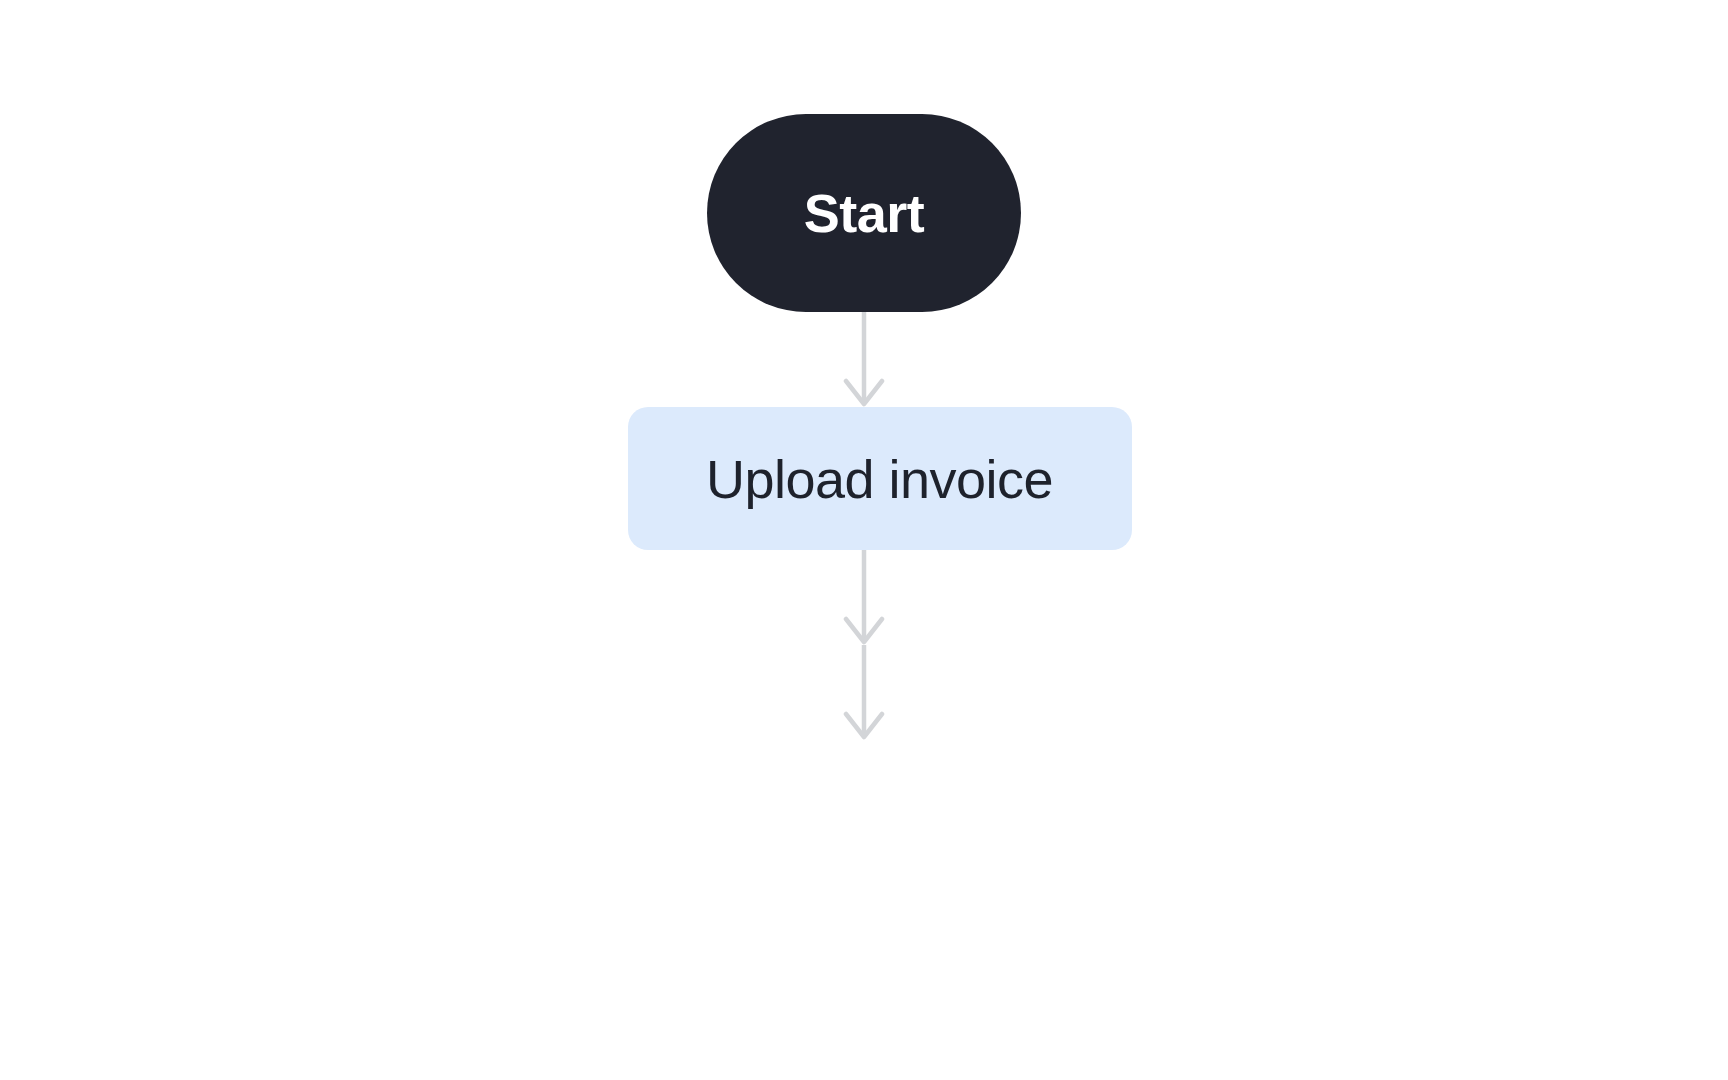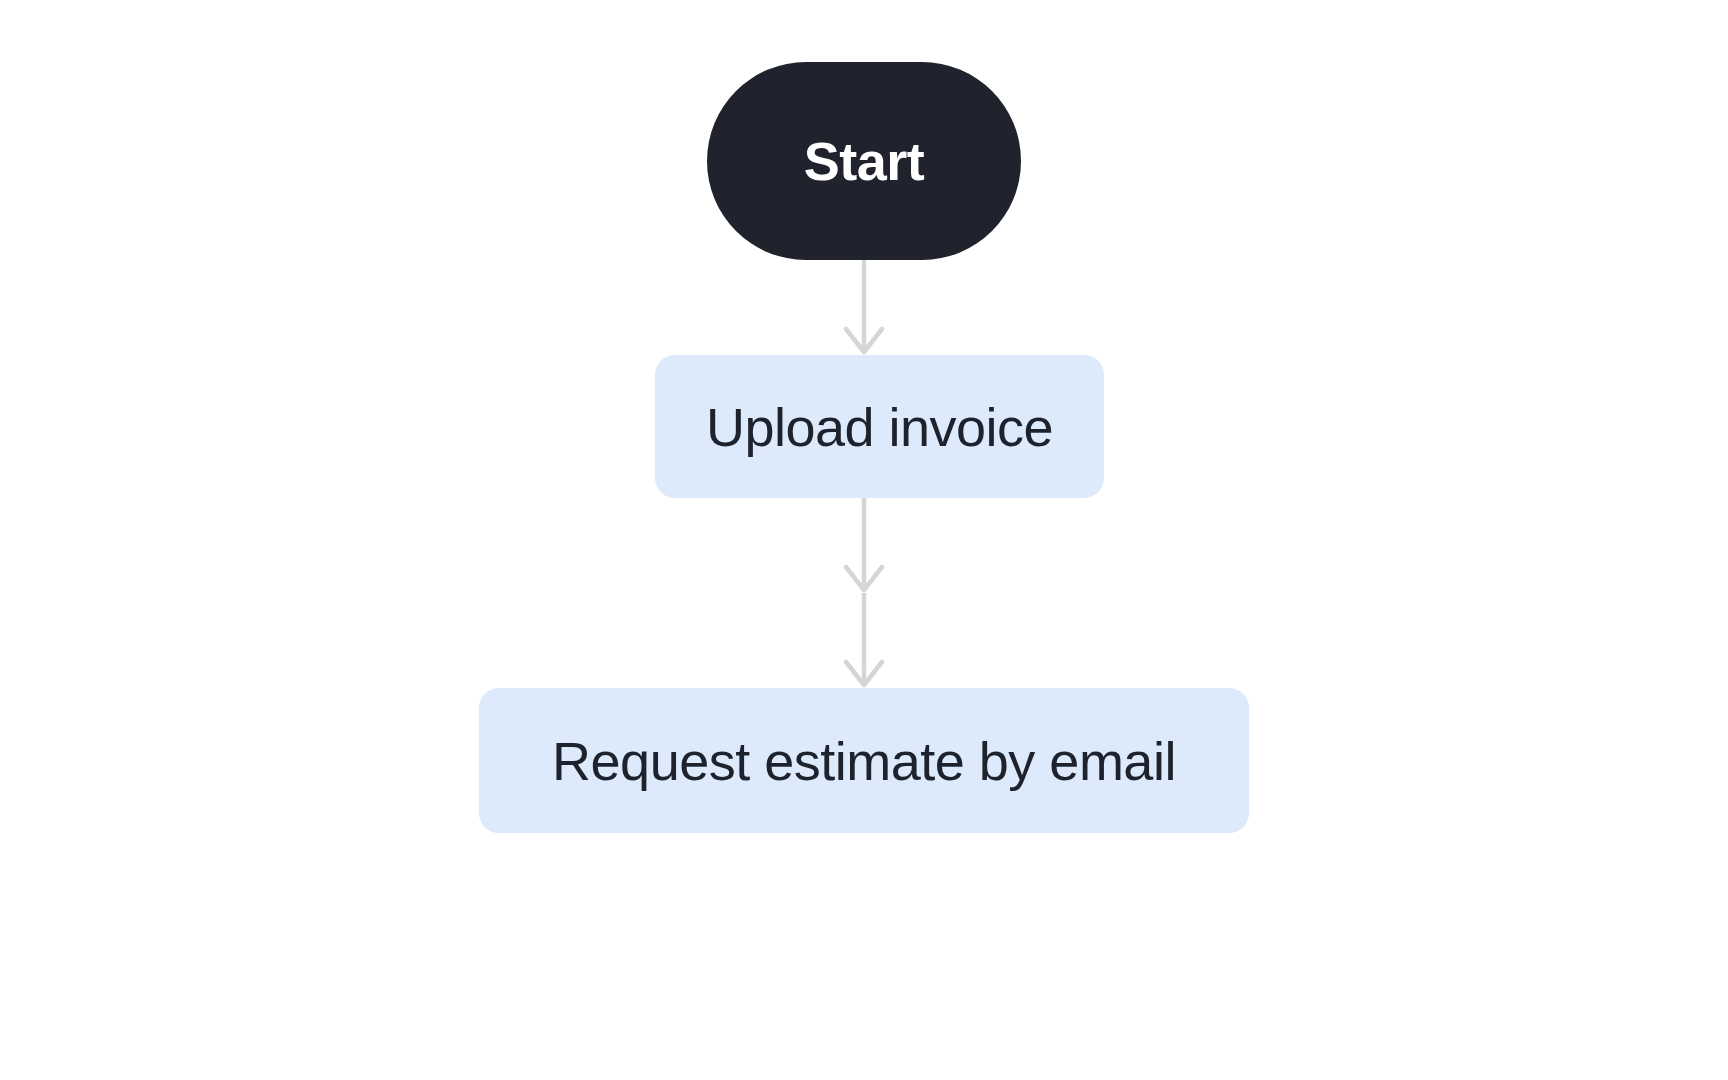--- a/index.html
+++ b/index.html
@@ -5,21 +5,21 @@
   html, body { margin: 0; padding: 0; }
   body { font-family: "Liberation Sans", "DejaVu Sans", sans-serif; }
 
   .canvas {
     width: 1728px;
     height: 1080px;
     background: var(--background, #ffffff);
     display: flex;
     flex-direction: column;
     align-items: center;
-    padding-top: 62px;
+    padding-top: 114px;
     box-sizing: border-box;
     overflow: hidden;
   }
 
   .node {
     display: flex;
     align-items: center;
     justify-content: center;
     font-size: 54px;
     letter-spacing: -0.5px;
@@ -35,21 +35,21 @@
     color: var(--start-text, #ffffff);
     font-weight: 700;
   }
 
   .node--step {
     background: var(--step-bg, #dceafc);
     border-radius: 20px;
     font-weight: 400;
   }
 
-  .node--s1 { width: 449px; height: 143px; margin-left: 31px; }
+  .node--s1 { width: 504px; height: 143px; margin-left: 31px; }
   .node--s2 { width: 504px; height: 142px; }
   .node--s3 { width: 770px; height: 145px; }
 
   .arrow {
     width: 48px;
     height: 95px;
     display: block;
     flex: 0 0 auto;
   }
 
@@ -84,17 +84,14 @@
     <line x1="24" y1="0" x2="24" y2="90"></line>
     <polyline points="6,69 24,92 42,69"></polyline>
   </svg>
 
 
   <svg class="arrow" viewBox="0 0 48 95" aria-hidden="true">
     <line x1="24" y1="0" x2="24" y2="90"></line>
     <polyline points="6,69 24,92 42,69"></polyline>
   </svg>
 
-  <div class="node node--step node--s3">
-    <span>Request estimate by email</span>
-  </div>
 
 </div>
 
 </body></html>

